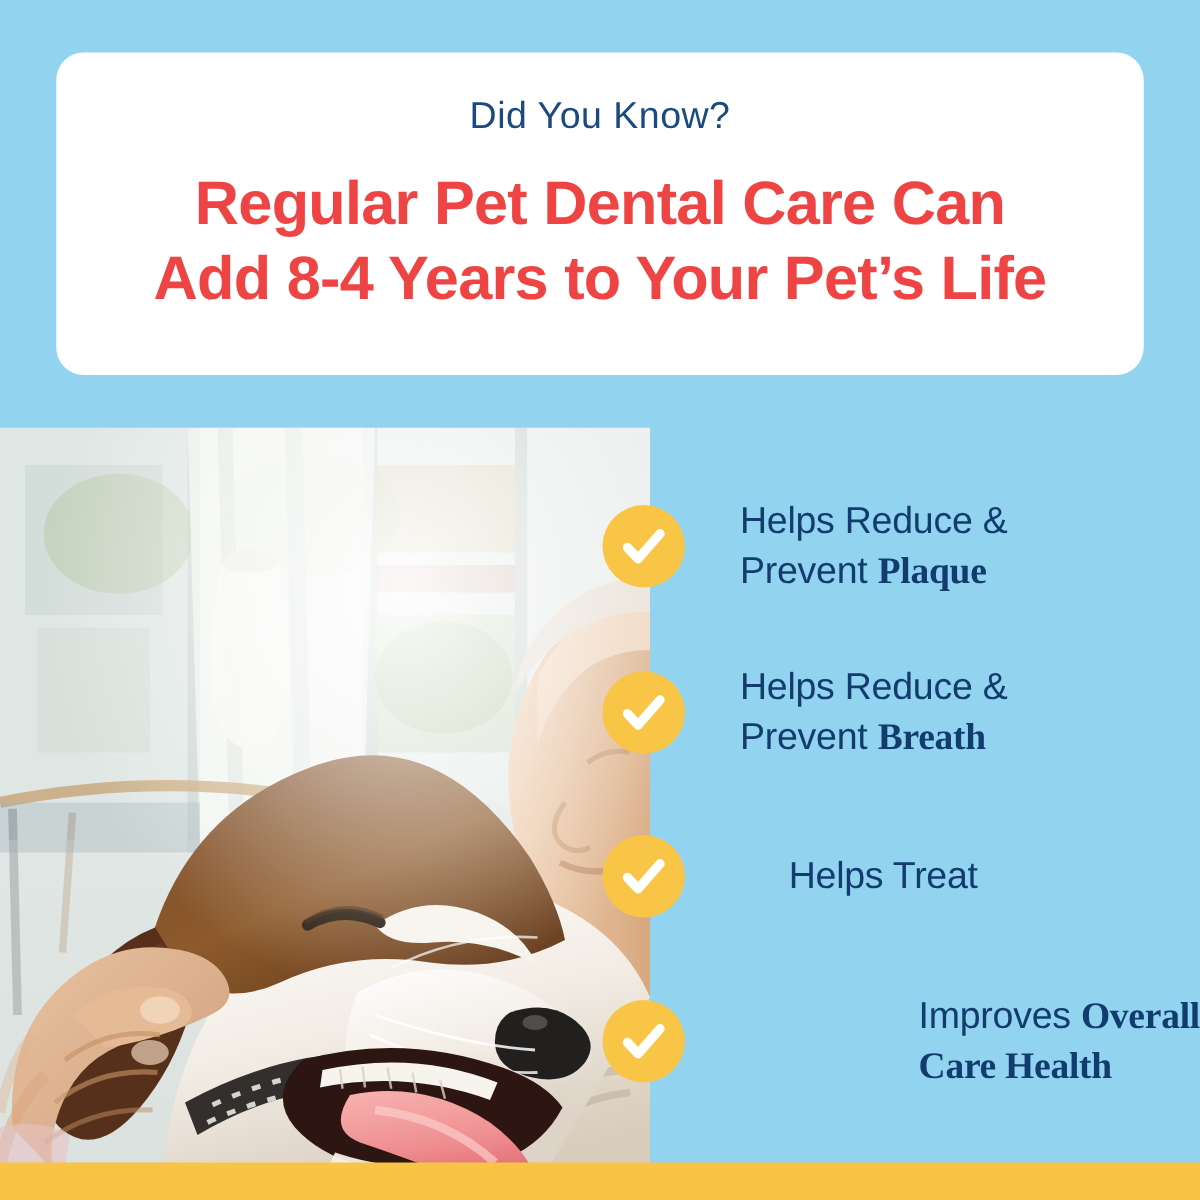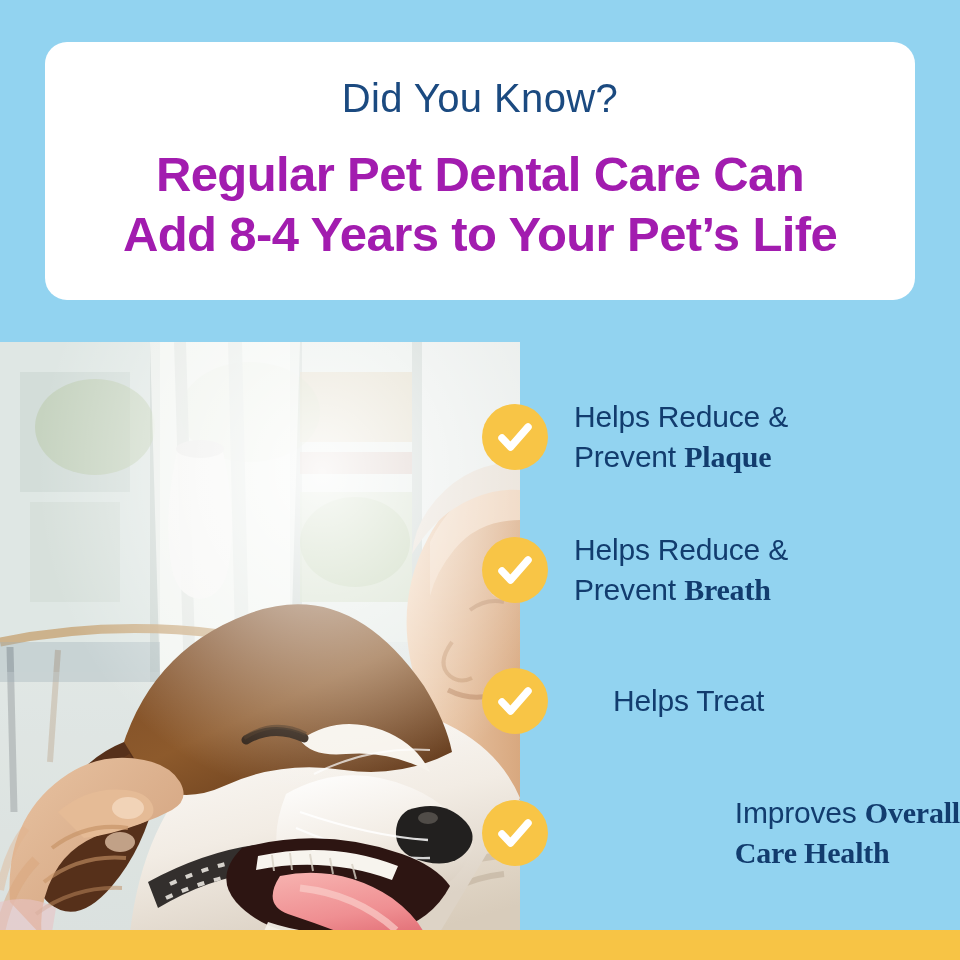--- a/index.html
+++ b/index.html
@@ -27,31 +27,31 @@
     background: #ffffff;
     border-radius: 22px;
     box-sizing: border-box;
     display: flex;
     flex-direction: column;
     align-items: center;
     justify-content: flex-start;
     padding-top: 34px;
   }
   .eyebrow {
-    font-size: 40px;
+    font-size: 30px;
     font-weight: 400;
     letter-spacing: 0.4px;
     color: #1B4A80;
     line-height: 1.1;
     text-align: center;
   }
   .headline {
     margin-top: 24px;
     text-align: center;
-    color: #a21caf;
+    color: #ef4444;
     font-weight: 700;
     font-size: 49px;
     line-height: 60px;
     letter-spacing: -0.6px;
     width: 100%;
   }
   .headline .hl-line { display: block; white-space: nowrap; }
 
   
   .photo {
@@ -102,21 +102,21 @@
     height: 66px;
     border-radius: 50%;
     background: #F8C546;
     display: flex;
     align-items: center;
     justify-content: center;
   }
   .check-circle svg { display: block; }
 
   .benefit-text {
-    margin-left: 26px;
+    margin-left: 44px;
     color: #123C6E;
     font-size: 30px;
     line-height: 40px;
     font-weight: 400;
     letter-spacing: -0.2px;
   }
   .benefit-text .ln { display: block; white-space: nowrap; }
   .benefit-text b { font-weight: 700; font-family: Liberation Serif, serif; }
 </style>
 </head>

